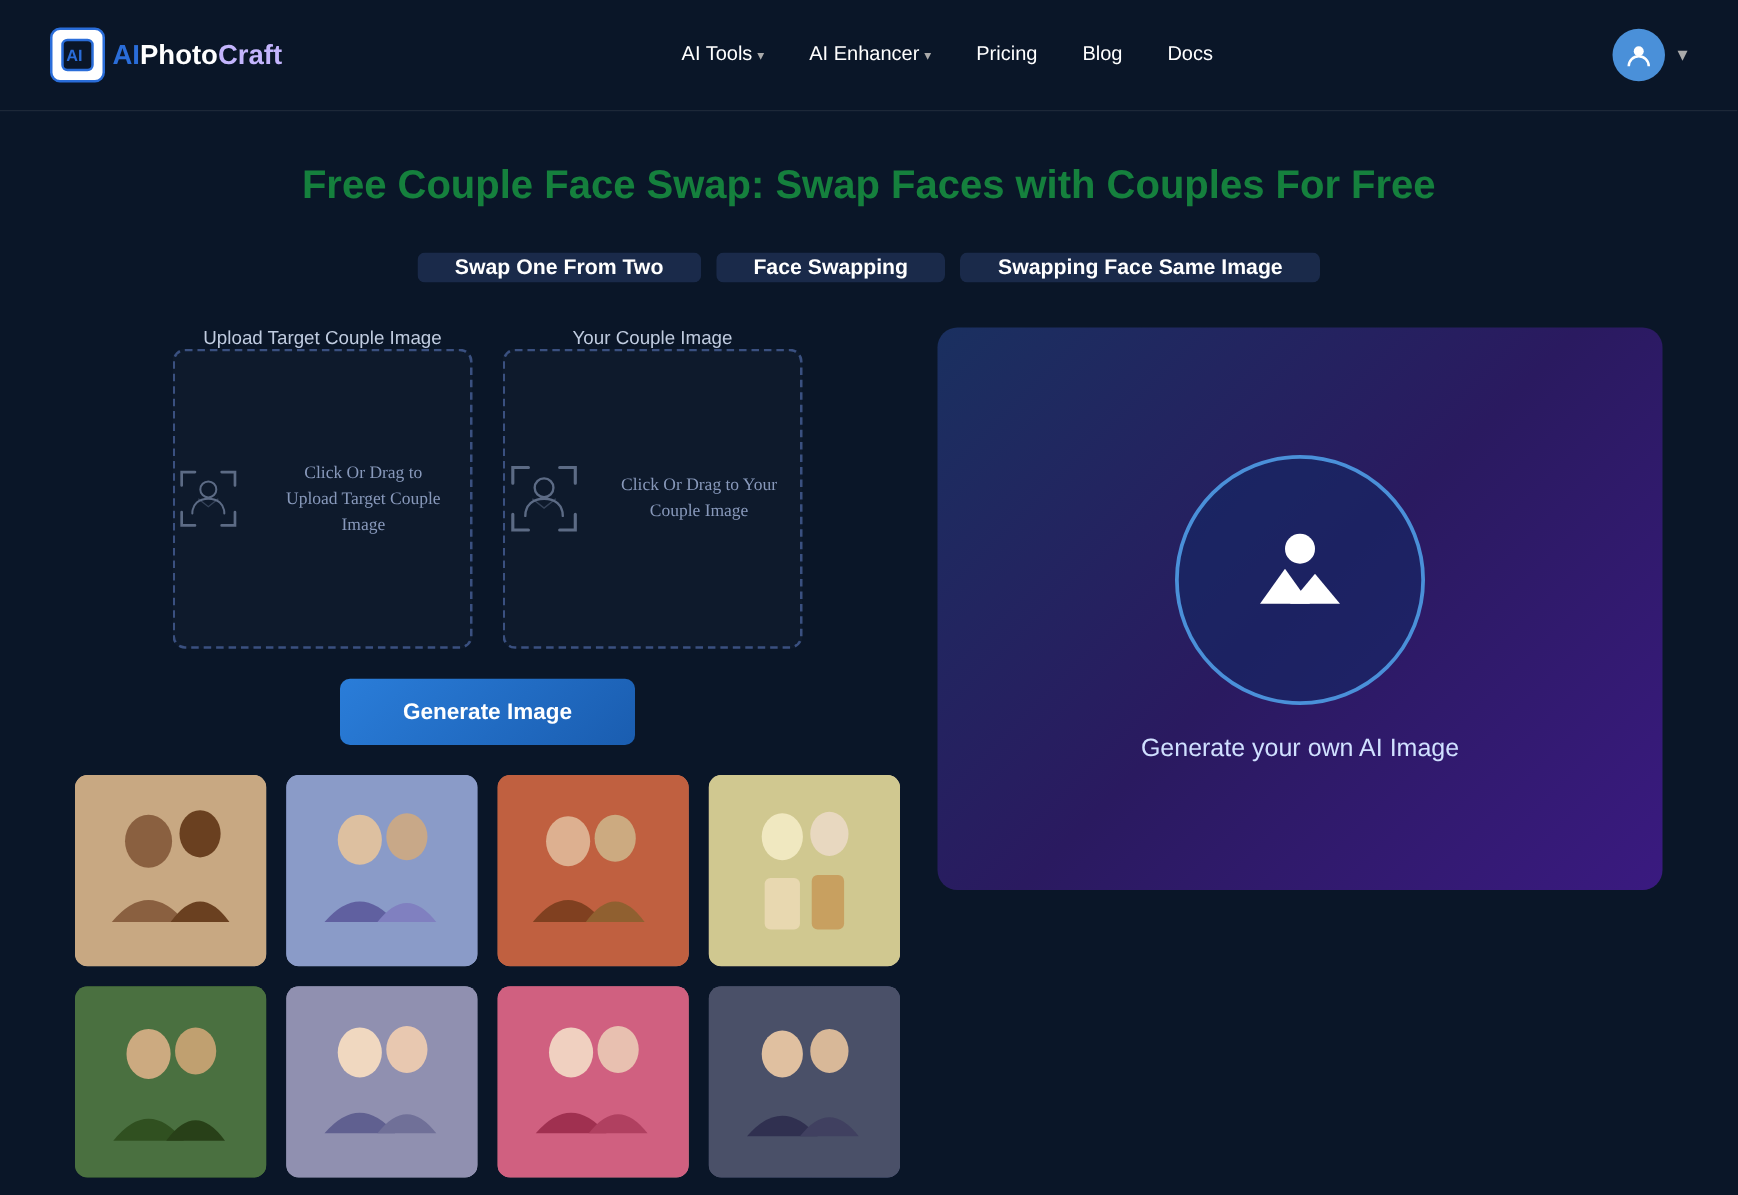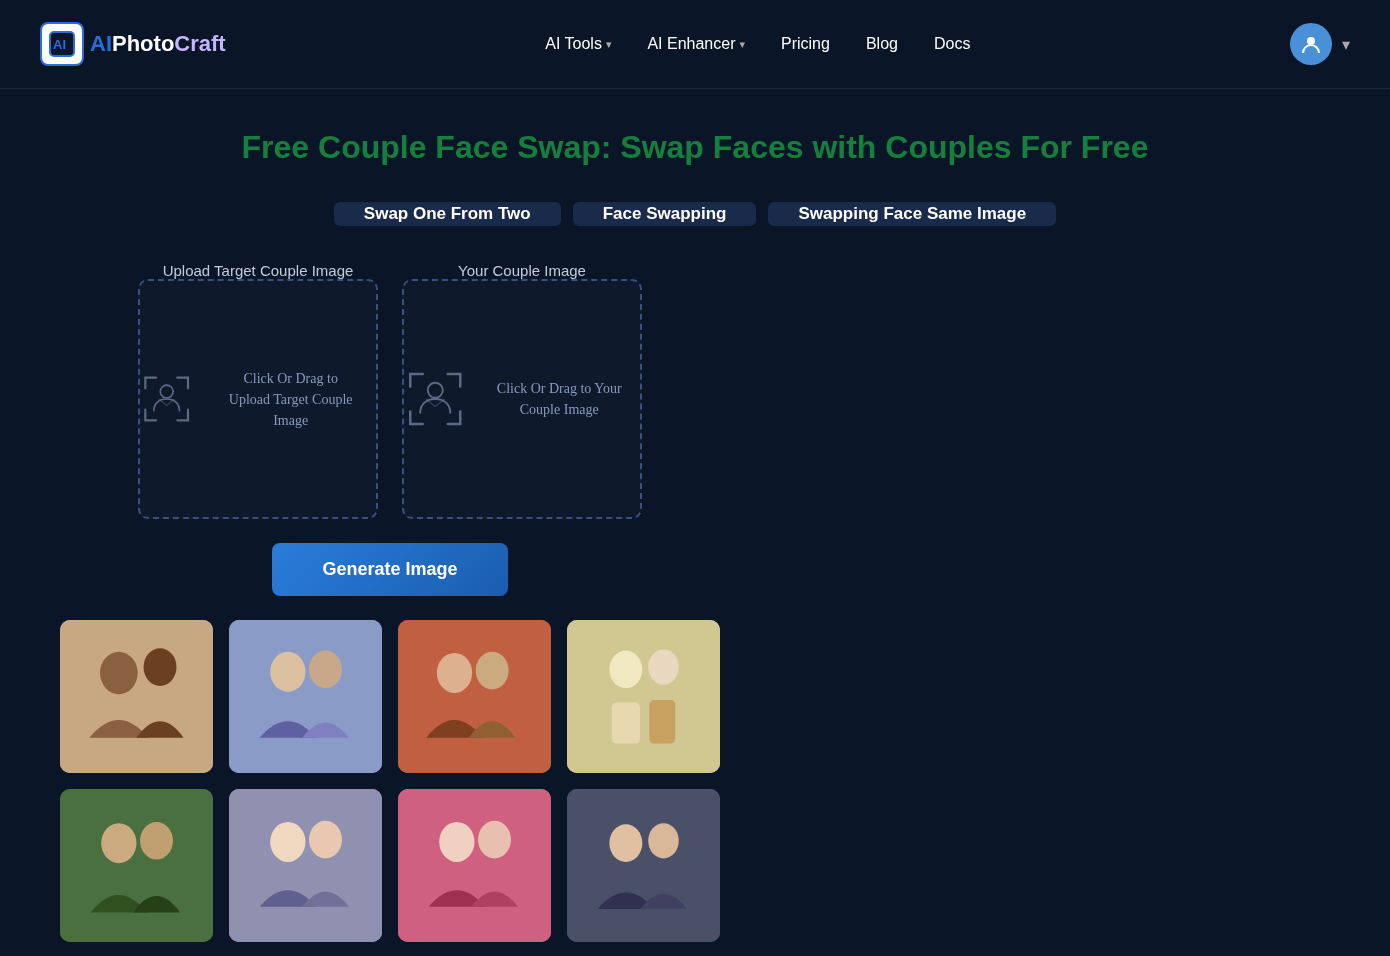--- a/index.html
+++ b/index.html
@@ -437,15 +437,29 @@
             <ellipse cx="50" cy="46" rx="14" ry="16" fill="#e0c0a0"></ellipse>
             <path d="M26 102 Q50 74 74 102" fill="#303050"></path>
             <ellipse cx="82" cy="44" rx="13" ry="15" fill="#d8b898"></ellipse>
             <path d="M62 102 Q82 76 102 102" fill="#404060"></path>
           </svg>
         </div>
       </div>
 
     </div>
 
+    <div class="right-panel">
+      <div class="ai-image-circle">
+        <div class="ai-image-icon">
+          <svg width="80" height="70" viewBox="0 0 80 70" fill="none">
+
+            <circle cx="40" cy="18" r="12" fill="white"></circle>
+
+            <path d="M8 62 L28 34 L48 62Z" fill="white"></path>
+            <path d="M32 62 L52 38 L72 62Z" fill="white"></path>
+          </svg>
+        </div>
+      </div>
+      <span class="generate-label">Generate your own AI Image</span>
+    </div>
 
   </div>
 </main>
 
 </body></html>

